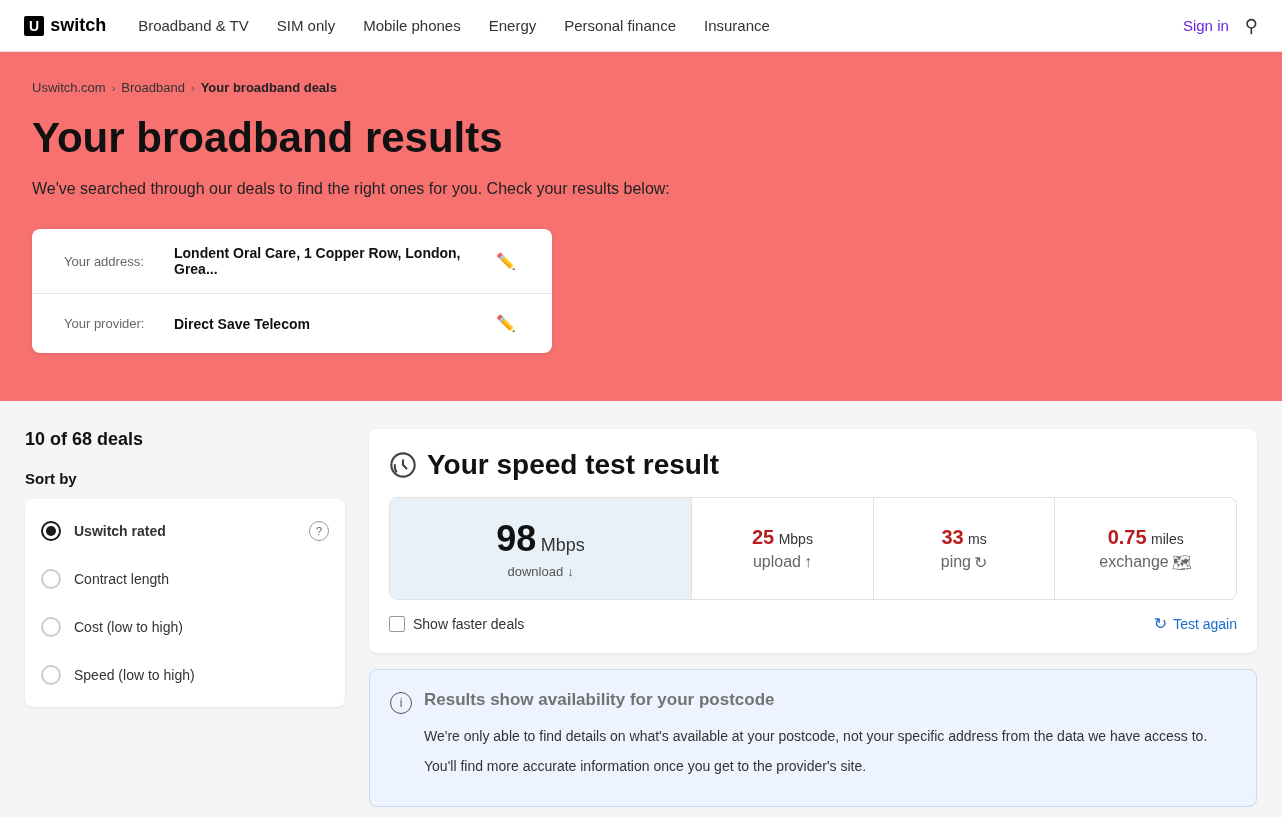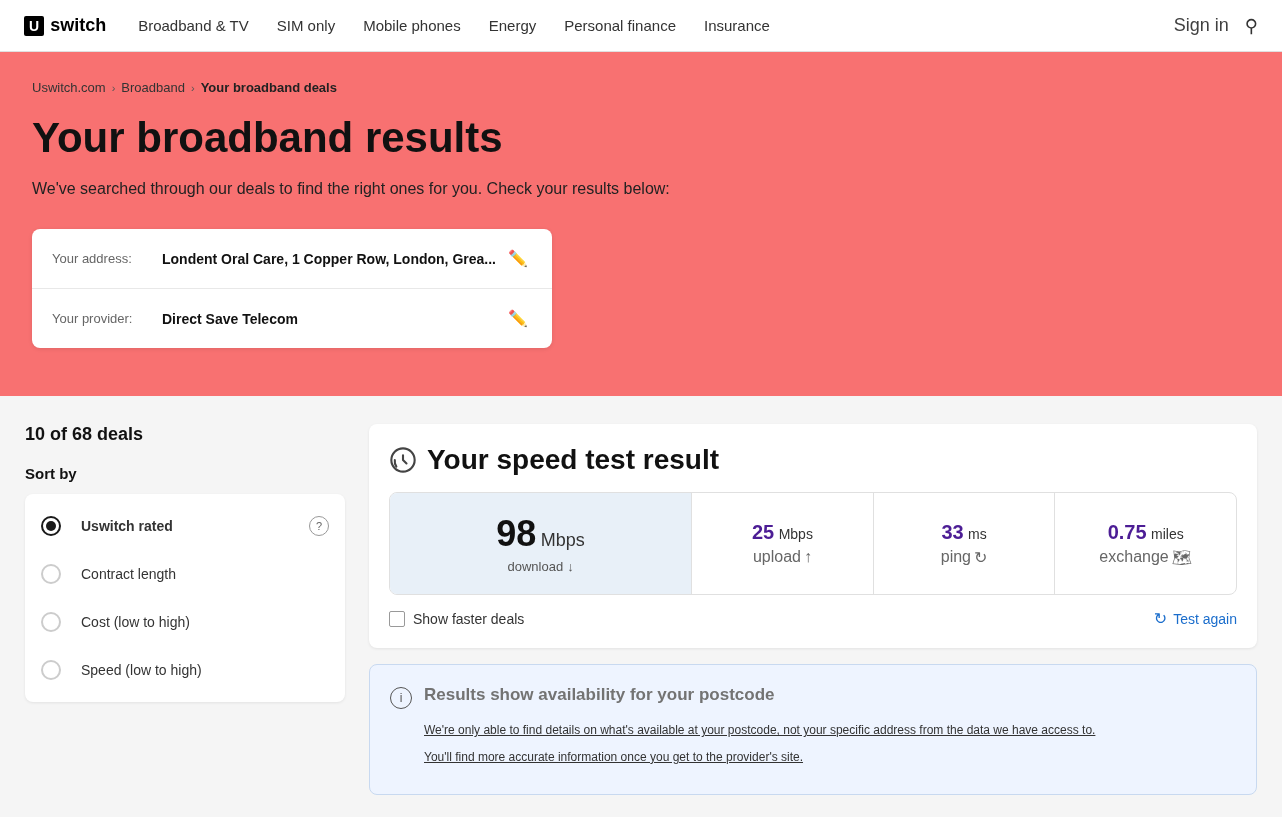--- a/index.html
+++ b/index.html
@@ -5,81 +5,81 @@
     * { margin: 0; padding: 0; box-sizing: border-box; }
     body { font-family: -apple-system, BlinkMacSystemFont, 'Segoe UI', Arial, sans-serif; background: #f5f5f5; color: #333; }
 
     
     .nav { background: #fff; display: flex; align-items: center; padding: 0 24px; height: 52px; border-bottom: 1px solid #e0e0e0; position: relative; z-index: 10; }
     .nav-logo { display: flex; align-items: center; gap: 6px; font-weight: 900; font-size: 18px; margin-right: 32px; text-decoration: none; color: #000; }
     .logo-box { background: #000; color: #fff; font-weight: 900; font-size: 14px; padding: 2px 5px; border-radius: 2px; }
     .nav-links { display: flex; gap: 28px; flex: 1; }
     .nav-link { text-decoration: none; color: #333; font-size: 15px; white-space: nowrap; }
     .nav-actions { display: flex; align-items: center; gap: 16px; }
-    .sign-in { text-decoration: none; color: #404040; font-size: 18px; }
+    .sign-in { text-decoration: none; color: #6d28d9; font-size: 15px; }
     .search-icon-btn { background: none; border: none; cursor: pointer; font-size: 18px; color: #333; }
 
     
     .hero { background: #f87171; padding: 28px 32px 48px; }
     .breadcrumb { display: flex; align-items: center; gap: 6px; font-size: 13px; margin-bottom: 20px; }
     .breadcrumb a { color: #333; text-decoration: none; }
     .breadcrumb-sep { color: #555; font-size: 11px; }
     .breadcrumb-current { color: #222; font-weight: 600; }
     .hero-title { font-size: 42px; font-weight: 900; color: #111; margin-bottom: 16px; line-height: 1.1; }
     .hero-sub { font-size: 16px; color: #222; margin-bottom: 28px; line-height: 1.5; }
     .address-card { background: #fff; border-radius: 8px; padding: 0; width: 520px; overflow: hidden; box-shadow: 0 1px 4px rgba(0,0,0,0.1); }
-    .address-row { display: flex; align-items: center; justify-content: flex-start; padding: 16px 20px; }
+    .address-row { display: flex; align-items: center; justify-content: flex-start; padding: 16px 32px; }
     .address-row:not(:last-child) { border-bottom: 1px solid #e8e8e8; }
     .address-label { font-size: 13px; color: #666; min-width: 110px; }
     .address-value { font-size: 14px; font-weight: 600; color: #111; flex: 1; }
     .edit-btn { background: none; border: none; cursor: pointer; color: #555; font-size: 16px; padding: 4px; }
 
     
     .main { display: flex; gap: 24px; padding: 28px 24px; max-width: 1280px; margin: 0 auto; }
 
     
     .sidebar { width: 320px; flex-shrink: 0; }
     .deals-count { font-size: 18px; font-weight: 700; margin-bottom: 20px; color: #111; }
     .sort-label { font-size: 15px; font-weight: 700; margin-bottom: 12px; color: #111; }
     .sort-options { background: #fff; border-radius: 8px; padding: 8px 0; box-shadow: 0 1px 3px rgba(0,0,0,0.08); }
-    .sort-option { display: flex; align-items: center; padding: 14px 16px; gap: 20px; cursor: pointer; }
+    .sort-option { display: flex; align-items: center; padding: 14px 16px; gap: 13px; cursor: pointer; }
     .radio-outer { width: 20px; height: 20px; border-radius: 50%; border: 2px solid #ccc; display: flex; align-items: center; justify-content: center; flex-shrink: 0; }
     .radio-outer.selected { border-color: #1a1a1a; }
     .radio-inner { width: 10px; height: 10px; border-radius: 50%; background: #1a1a1a; }
     .sort-option-text { font-size: 14px; color: #333; flex: 1; }
     .sort-option-text.bold { font-weight: 600; }
     .help-icon { width: 20px; height: 20px; border-radius: 50%; border: 1.5px solid #999; display: flex; align-items: center; justify-content: center; font-size: 11px; color: #666; cursor: pointer; flex-shrink: 0; }
 
     
     .results { flex: 1; display: flex; flex-direction: column; gap: 16px; }
 
     
     .speed-card { background: #fff; border-radius: 8px; padding: 20px; box-shadow: 0 1px 3px rgba(0,0,0,0.08); }
     .speed-card-title { display: flex; align-items: center; gap: 10px; font-size: 28px; font-weight: 700; margin-bottom: 16px; color: #111; }
     .speed-metrics { display: flex; gap: 0; border: 1px solid #e0e0e0; border-radius: 8px; overflow: hidden; }
     .speed-main { background: #e8f0f8; flex: 1.8; padding: 20px 24px; display: flex; flex-direction: column; align-items: center; justify-content: center; }
     .speed-main-value { font-size: 36px; font-weight: 900; color: #111; }
     .speed-main-unit { font-size: 18px; font-weight: 400; color: #333; }
     .speed-main-label { font-size: 13px; color: #555; display: flex; align-items: flex-start; gap: 4px; margin-top: 4px; }
     .speed-secondary { flex: 1; padding: 16px 20px; display: flex; flex-direction: column; align-items: center; justify-content: center; border-left: 1px solid #e0e0e0; }
-    .speed-sec-value { font-size: 20px; font-weight: 700; color: #4c1d95; }
+    .speed-sec-value { font-size: 20px; font-weight: 700; color: #b91c1c; }
     .speed-sec-unit { font-size: 14px; font-weight: 400; color: #333; }
     .speed-sec-label { font-size: 16px; color: #666; display: flex; align-items: center; gap: 3px; margin-top: 4px; justify-content: space-between; }
     .speed-footer { display: flex; align-items: center; justify-content: space-between; margin-top: 14px; }
     .show-faster { display: flex; align-items: center; gap: 8px; font-size: 14px; color: #333; cursor: pointer; }
     .checkbox-square { width: 16px; height: 16px; border: 1.5px solid #999; border-radius: 2px; flex-shrink: 0; }
     .test-again { display: flex; align-items: center; gap: 6px; font-size: 14px; color: #1a6dcc; text-decoration: none; cursor: pointer; font-weight: 500; }
     .refresh-icon { font-size: 16px; }
 
     
     .info-card { background: #eef4ff; border: 1px solid #c8d9f0; border-radius: 8px; padding: 20px; }
     .info-card-header { display: flex; align-items: flex-start; gap: 12px; margin-bottom: 12px; }
     .info-circle { width: 22px; height: 22px; border-radius: 50%; border: 1.5px solid #555; display: flex; align-items: center; justify-content: center; font-size: 12px; color: #555; flex-shrink: 0; margin-top: 2px; }
     .info-card-title { font-size: 17px; font-weight: 700; color: #737373; }
-    .info-card-text { font-size: 12px; color: #333; line-height: 1.55; margin-bottom: 8px; padding-left: 34px; text-decoration: underline; }
+    .info-card-text { font-size: 14px; color: #333; line-height: 1.55; margin-bottom: 8px; padding-left: 34px; }
   </style>
 </head>
 <body>
 
 <nav class="nav">
   <a class="nav-logo" href="#">
     <span class="logo-box">U</span>
     <span>switch</span>
   </a>
   <div class="nav-links">

